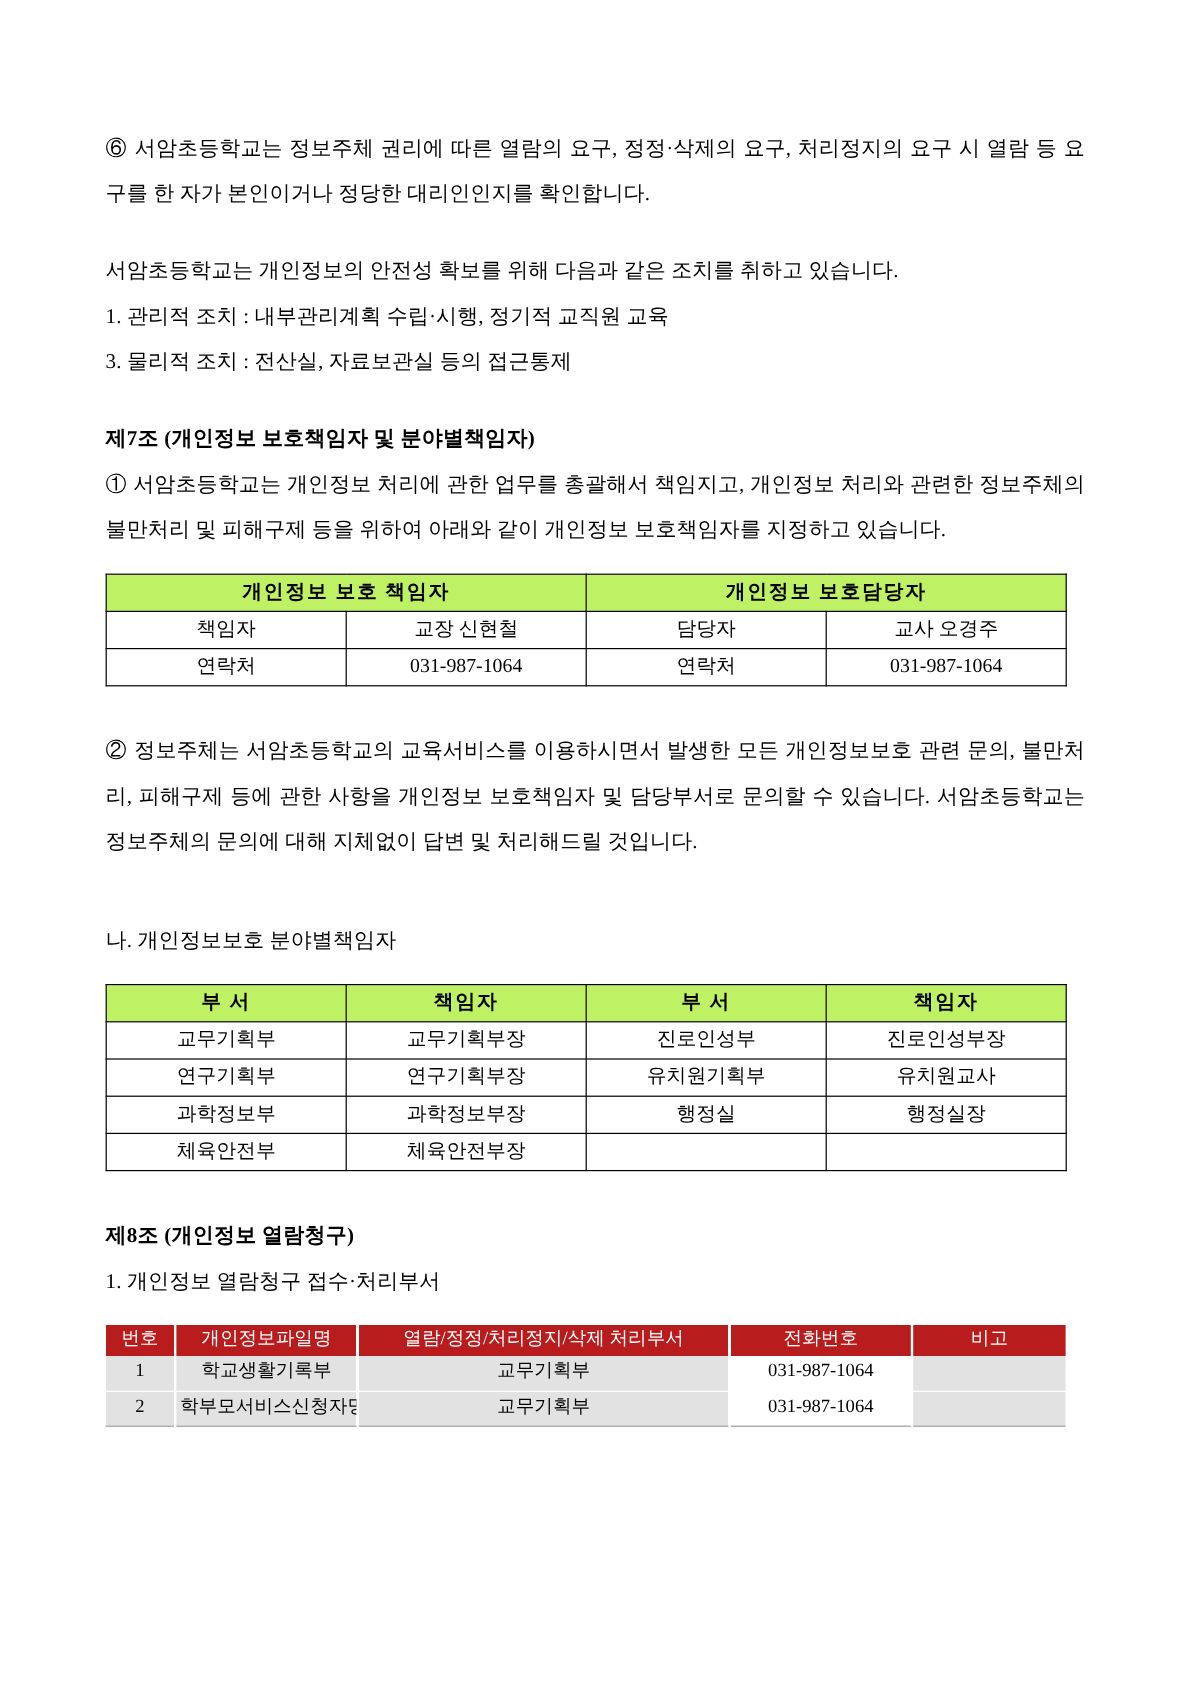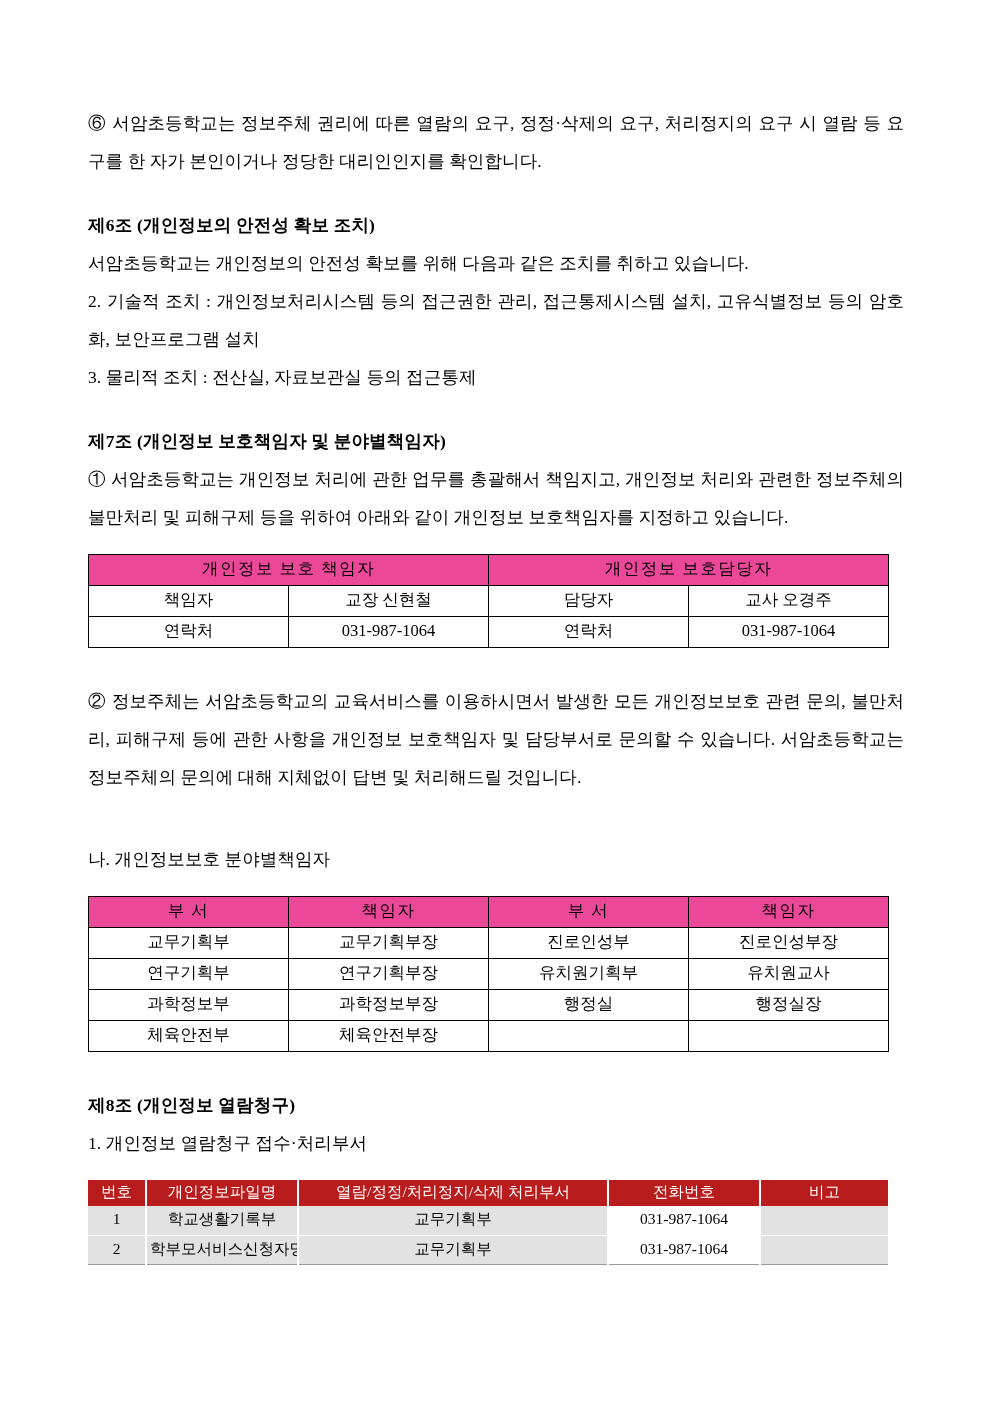--- a/index.html
+++ b/index.html
@@ -57,22 +57,22 @@
     font-size: 16.5px;
     line-height: 1.05;
     padding: 3px 4px 5px 4px;
     text-align: center;
     vertical-align: middle;
     height: 22px;
     overflow: hidden;
     white-space: nowrap;
   }
   table.bordered th {
-    background: #ec4899;
-    font-weight: normal;
+    background: #bef264;
+    font-weight: bold;
     letter-spacing: 1.5px;
   }
   table.bordered td {
     background: #ffffff;
   }
 
   
   table.shaded {
     border-collapse: collapse;
     width: 800px;
@@ -113,23 +113,22 @@
 </style>
 </head>
 <body>
 
 <div class="page">
 
   <p class="para">⑥ 서암초등학교는 정보주체 권리에 따른 열람의 요구, 정정·삭제의 요구, 처리정지의 요구 시 열람 등 요구를 한 자가 본인이거나 정당한 대리인인지를 확인합니다.</p>
 
   <div class="gap-md"></div>
 
-  <p class="heading">제6조 (개인정보의 안전성 확보 조치)</p>
   <p class="para nojust">서암초등학교는 개인정보의 안전성 확보를 위해 다음과 같은 조치를 취하고 있습니다.</p>
-  <p class="para">2. 기술적 조치 : 개인정보처리시스템 등의 접근권한 관리, 접근통제시스템 설치, 고유식별정보 등의 암호화, 보안프로그램 설치</p>
+  <p class="para nojust">1. 관리적 조치 : 내부관리계획 수립·시행, 정기적 교직원 교육</p>
   <p class="para nojust">3. 물리적 조치 : 전산실, 자료보관실 등의 접근통제</p>
 
   <div class="gap-md"></div>
 
   <p class="heading">제7조 (개인정보 보호책임자 및 분야별책임자)</p>
   <p class="para">① 서암초등학교는 개인정보 처리에 관한 업무를 총괄해서 책임지고, 개인정보 처리와 관련한 정보주체의 불만처리 및 피해구제 등을 위하여 아래와 같이 개인정보 보호책임자를 지정하고 있습니다.</p>
 
   <div class="gap-sm"></div>
 
   <table class="doc-table bordered">

